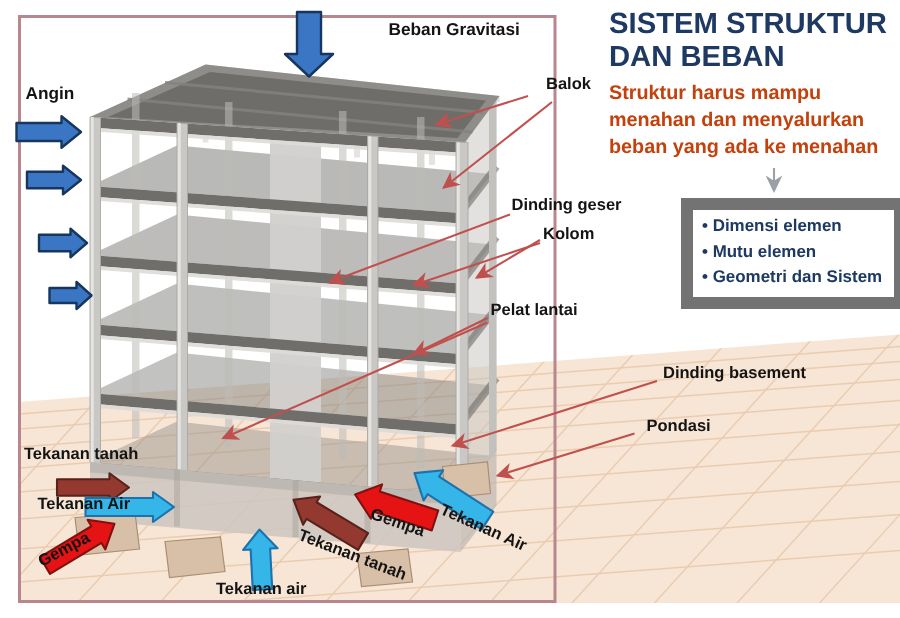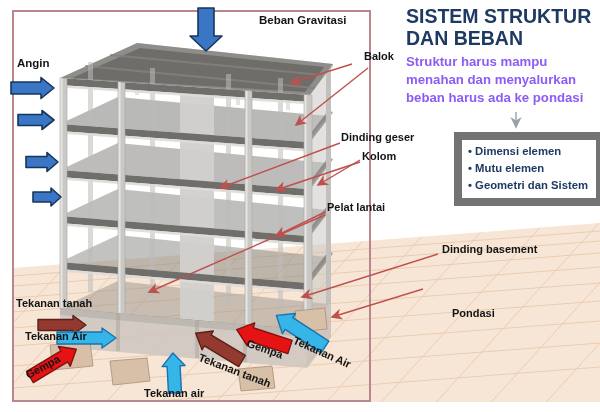--- a/index.html
+++ b/index.html
@@ -13,21 +13,21 @@
     white-space:nowrap;line-height:1;
   }
   .lbl.big{font-size:11.5px;}
   .rot{transform-origin:left top;}
   .title{
     position:absolute;left:406px;top:5px;width:190px;
     font-size:19.5px;font-weight:bold;color:#1e3a63;line-height:1.13;
   }
   .subtitle{
     position:absolute;left:406px;top:53px;width:190px;
-    font-size:13.2px;font-weight:bold;color:#8b5cf6;line-height:1.36;
+    font-size:13.2px;font-weight:bold;color:#c2410c;line-height:1.36;
   }
   .reqbox{
     position:absolute;left:454px;top:132px;width:124px;
     border:8px solid #737373;background:#ffffff;padding:3px 4px 4px 6px;
   }
   .req-item{
     font-size:11.3px;font-weight:bold;color:#1e3a63;line-height:1.5;white-space:nowrap;
   }
   .req-item::before{content:"• ";}
 </style>
@@ -211,34 +211,34 @@
     </g>
   </svg>
 
   <div class="lbl big" style="left:227px;top:15px;padding-left:32px;">Beban Gravitasi</div>
   <div class="lbl big" style="left:17px;top:58px;">Angin</div>
   <div class="lbl" style="left:345px;top:51px;padding-left:19px;">Balok</div>
   <div class="lbl" style="left:341px;top:132px;">Dinding geser</div>
   <div class="lbl" style="left:362px;top:151px;">Kolom</div>
   <div class="lbl" style="left:327px;top:202px;">Pelat lantai</div>
   <div class="lbl" style="left:442px;top:244px;">Dinding basement</div>
-  <div class="lbl" style="left:452px;top:279px;margin-top:29px;">Pondasi</div>
+  <div class="lbl" style="left:431px;top:279px;">Pondasi</div>
   <div class="lbl" style="left:16px;top:298px;">Tekanan tanah</div>
   <div class="lbl" style="left:25px;top:331px;">Tekanan Air</div>
   <div class="lbl rot" style="left:24px;top:371px;transform:rotate(-28deg);">Gempa</div>
   <div class="lbl" style="left:144px;top:388px;">Tekanan air</div>
   <div class="lbl rot" style="left:201px;top:352px;transform:rotate(21deg);">Tekanan tanah</div>
   <div class="lbl rot" style="left:249px;top:338px;transform:rotate(19deg);">Gempa</div>
   <div class="lbl rot" style="left:296px;top:335px;transform:rotate(24deg);">Tekanan Air</div>
 
   <div class="title">SISTEM STRUKTUR DAN BEBAN</div>
   <div class="subtitle">
     <div>Struktur harus mampu</div>
     <div>menahan dan menyalurkan</div>
-    <div>beban harus ada ke pondasi</div>
+    <div>beban yang ada ke menahan</div>
   </div>
   <div class="reqbox">
     <div class="req-item">Dimensi elemen</div>
     <div class="req-item">Mutu elemen</div>
     <div class="req-item">Geometri dan Sistem</div>
   </div>
 
 </div>
 
 </body></html>

